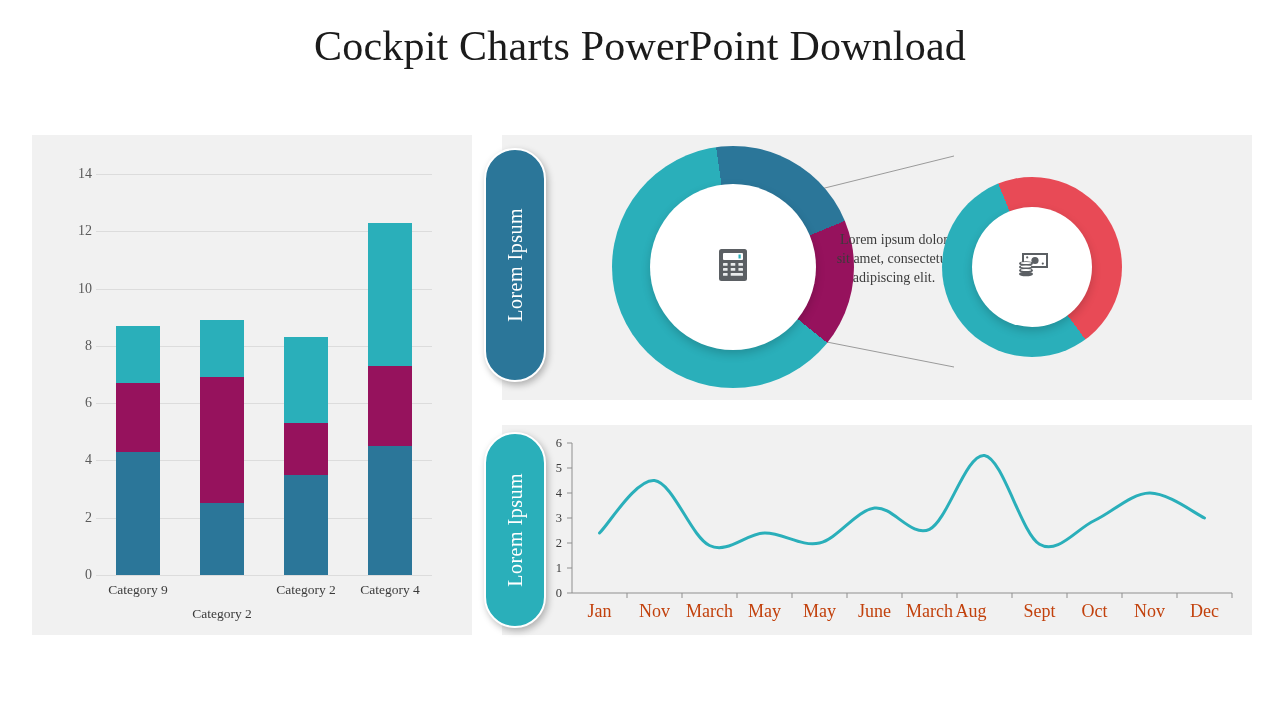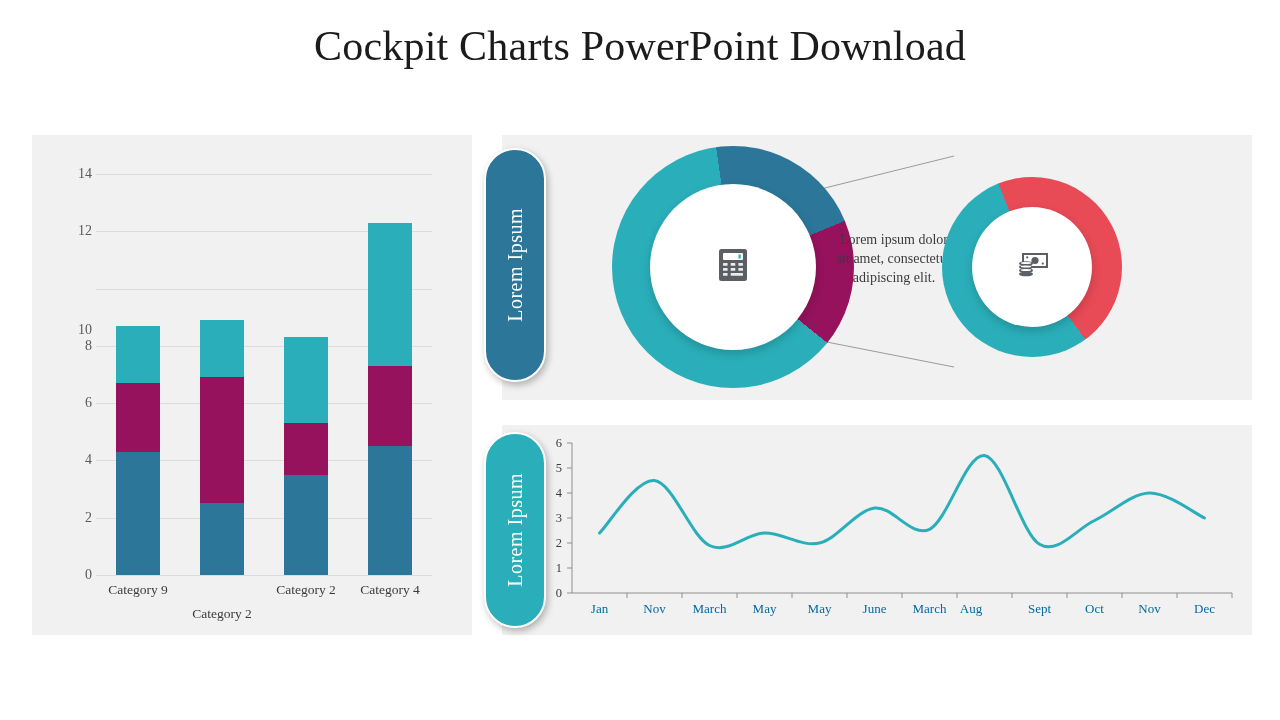--- a/index.html
+++ b/index.html
@@ -160,22 +160,22 @@
   #line-plot {
     position: absolute;
     left: 502px;
     top: 425px;
     width: 750px;
     height: 210px;
   }
   #line-svg { position: absolute; left: 0; top: 0; width: 750px; height: 210px; }
   .mon {
     position: absolute;
-    font-size: 13px;
-    color: #0369a1;
+    font-size: 18px;
+    color: #c2410c;
     text-align: center;
     width: 56px;
     top: 176px;
     font-family: "Liberation Serif", "DejaVu Serif", serif;
   }
   .lytick {
     position: absolute;
     width: 20px;
     text-align: right;
     font-size: 12.5px;
@@ -189,21 +189,21 @@
 
 <div id="slide-title">Cockpit Charts PowerPoint Download</div>
 
 <div class="panel" id="bar-panel"></div>
 <div id="bar-yaxis">
     <div class="ytick" style="top: 401px;">0</div>
     <div class="ytick" style="top: 343.714px;">2</div>
     <div class="ytick" style="top: 286.429px;">4</div>
     <div class="ytick" style="top: 229.143px;">6</div>
     <div class="ytick" style="top: 171.857px;">8</div>
-    <div class="ytick" style="top: 114.571px; margin-top: 41px;">10</div>
+    <div class="ytick" style="top: 114.571px;">10</div>
     <div class="ytick" style="top: 57.2857px;">12</div>
     <div class="ytick" style="top: 0px;">14</div>
   </div>
 <div id="bar-plot">
     <div class="gridline" style="top: 401px;"></div>
     <div class="gridline" style="top: 343.714px;"></div>
     <div class="gridline" style="top: 286.429px;"></div>
     <div class="gridline" style="top: 229.143px;"></div>
     <div class="gridline" style="top: 171.857px;"></div>
     <div class="gridline" style="top: 114.571px;"></div>

